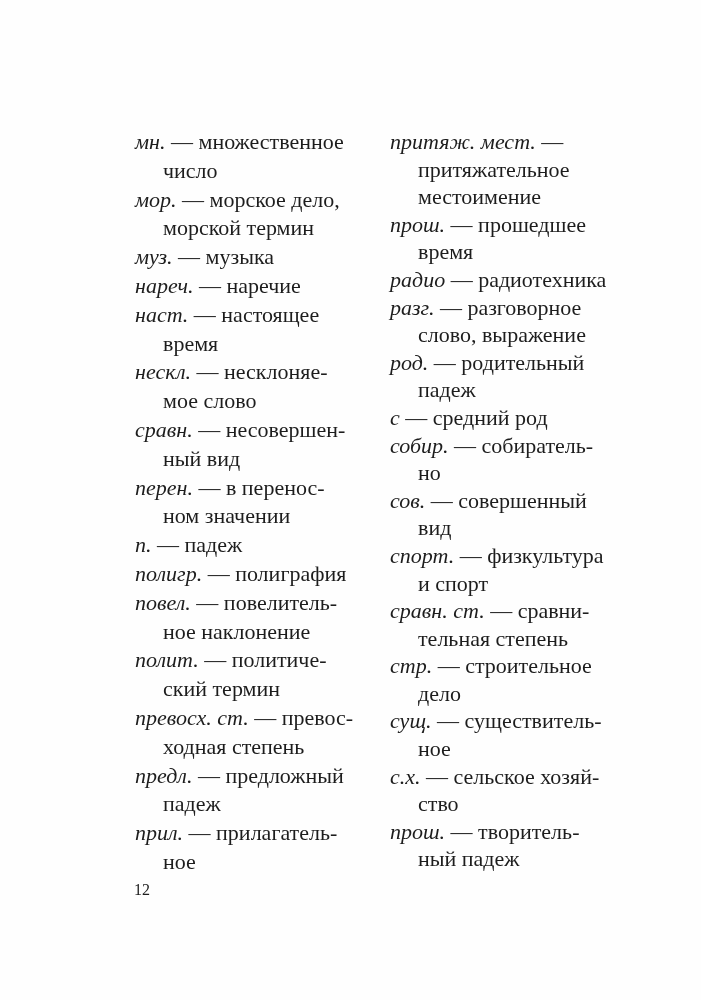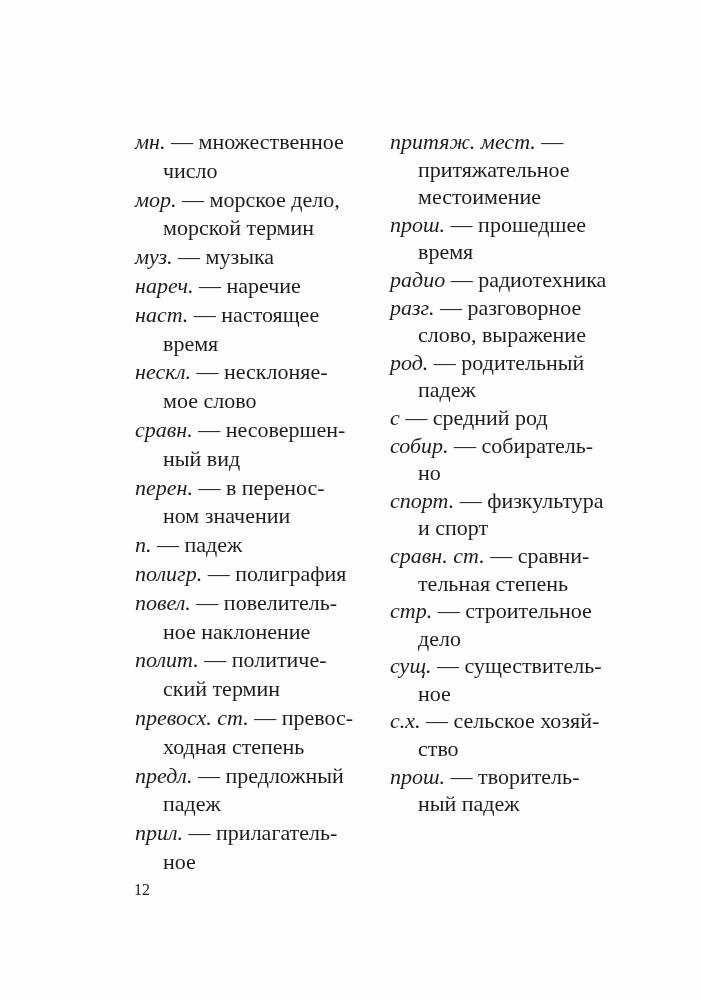--- a/index.html
+++ b/index.html
@@ -94,20 +94,22 @@
       <div class="entry"><span class="abbr">прош.</span><span class="def"> — прошедшее
 время</span></div>
       <div class="entry"><span class="abbr">радио</span><span class="def"> — радиотехника</span></div>
       <div class="entry"><span class="abbr">разг.</span><span class="def"> — разговорное
 слово, выражение</span></div>
       <div class="entry"><span class="abbr">род.</span><span class="def"> — родительный
 падеж</span></div>
       <div class="entry"><span class="abbr">с</span><span class="def"> — средний род</span></div>
       <div class="entry"><span class="abbr">собир.</span><span class="def"> — собиратель-
 но</span></div>
+      <div class="entry"><span class="abbr">сов.</span><span class="def"> — совершенный
+вид</span></div>
       <div class="entry"><span class="abbr">спорт.</span><span class="def"> — физкультура
 и спорт</span></div>
       <div class="entry"><span class="abbr">сравн. ст.</span><span class="def"> — сравни-
 тельная степень</span></div>
       <div class="entry"><span class="abbr">стр.</span><span class="def"> — строительное
 дело</span></div>
       <div class="entry"><span class="abbr">сущ.</span><span class="def"> — существитель-
 ное</span></div>
       <div class="entry"><span class="abbr">с.х.</span><span class="def"> — сельское хозяй-
 ство</span></div>

